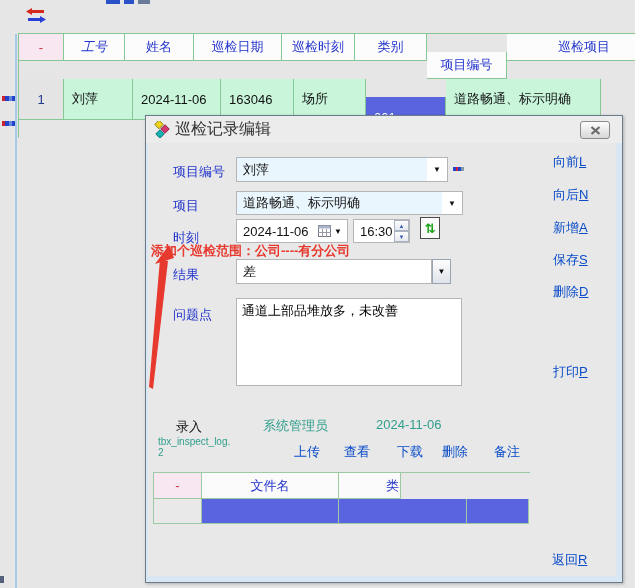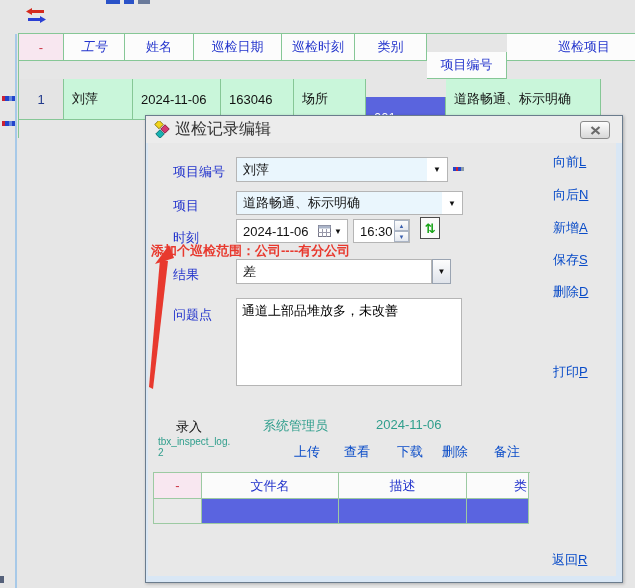--- a/index.html
+++ b/index.html
@@ -220,21 +220,20 @@
     <div class="link" style="left:146px;top:300px;">上传</div>
     <div class="link" style="left:196px;top:300px;font-family:Liberation Mono, monospace;">查看</div>
     <div class="link" style="left:249px;top:300px;">下载</div>
     <div class="link" style="left:294px;top:300px;">删除</div>
     <div class="link" style="left:346px;top:300px;">备注</div>
 
     <div class="grid ft">
       <div class="row hdr">
         <div class="cell c0">-</div>
         <div class="cell c1">文件名</div>
-        <div class="cell c2">描述</div>
         <div class="cell c3">类</div>
       </div>
       <div class="row data">
         <div class="cell c0"></div>
         <div class="cell c1"></div>
         <div class="cell c2"></div>
         <div class="cell c3"></div>
       </div>
     </div>
 

